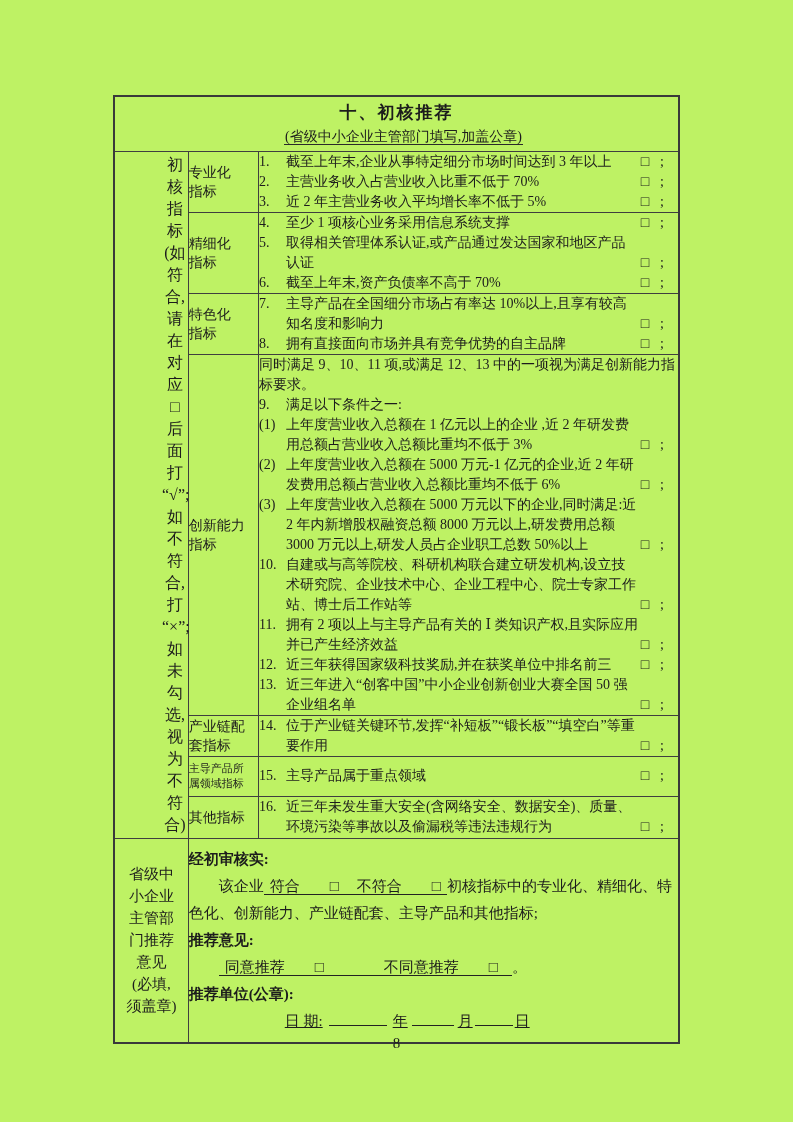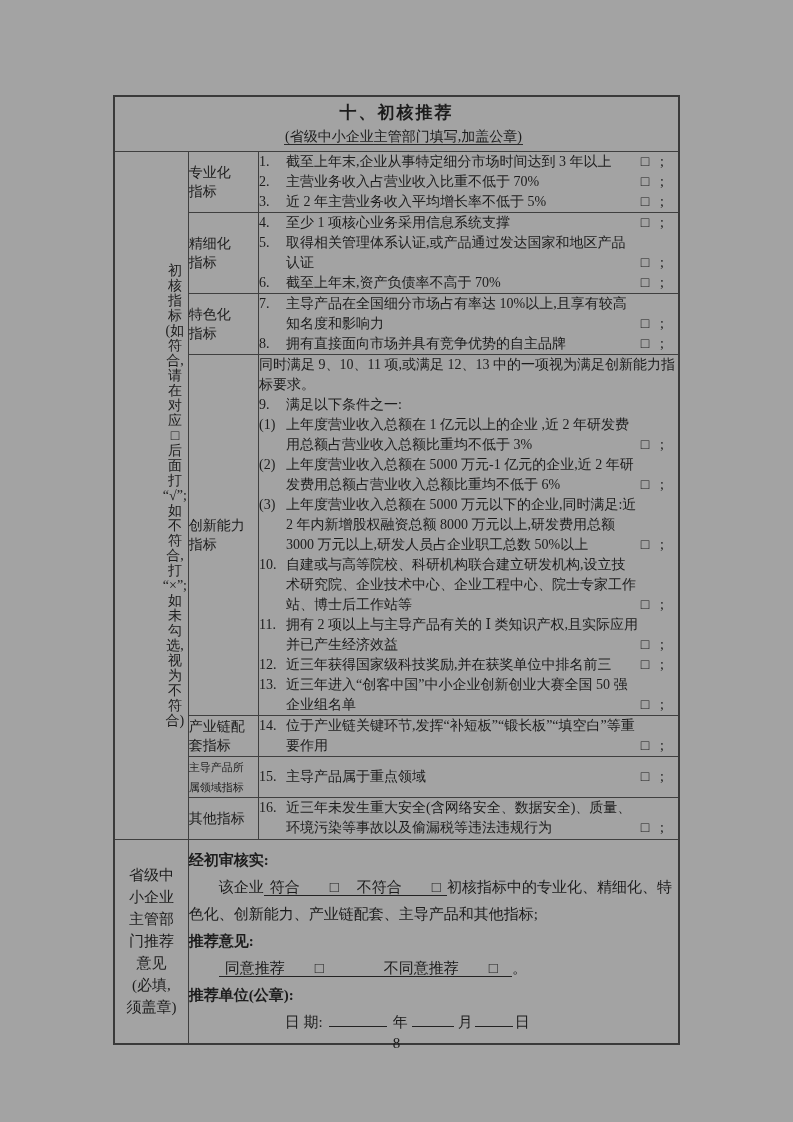--- a/index.html
+++ b/index.html
@@ -2,43 +2,43 @@
 <html lang="zh"><head>
 <meta charset="utf-8">
 <style>
   html,body{margin:0;padding:0;background:#ffffff;}
   body{
     width:793px;height:1122px;
     font-family:"Liberation Serif","DejaVu Serif",serif;
     color:#1c1c1c;
     -webkit-font-smoothing:antialiased;
   }
-  .sheet{position:relative;width:793px;height:1122px;background:#a3a3a3;overflow:hidden;}
+  .sheet{position:relative;width:793px;height:1122px;background:#bef264;overflow:hidden;}
 
   table.form{
     position:absolute;left:113px;top:95px;
     width:567px;border-collapse:collapse;table-layout:fixed;
     border:2px solid #3a3a3a;
   }
   table.form td{border:1px solid #3f3f3f;vertical-align:middle;padding:0;}
 
   
   td.title-cell{text-align:center;padding:3px 0 2px;}
   .title{font-size:17px;font-weight:bold;letter-spacing:2px;line-height:26px;}
   .subtitle{font-size:14px;line-height:21px;padding-left:14px;}
   .subtitle .u{border-bottom:1px solid #2a2a2a;padding:0 1px;}
 
   
   td.lh-cell{text-align:center;}
-  .lh{font-size:14px;line-height:15px;white-space:pre-line;padding-left:47px;}
+  .lh{font-size:16px;line-height:22px;white-space:pre-line;padding-left:47px;}
 
   
   td.cat-cell{text-align:left;}
   .cat{font-size:14px;line-height:19px;white-space:pre-line;}
-  .cat.small{font-size:11px;line-height:20px;}
+  .cat.small{font-size:11px;line-height:15px;}
 
   
   td.content-cell{vertical-align:middle;padding:3px 0 3px 5px;font-size:14px;line-height:20px;}
   .item{display:flex;align-items:flex-end;}
   .itext{flex:1 1 auto;padding-left:27px;text-indent:-27px;min-width:0;}
   .inum{display:inline-block;min-width:27px;text-indent:0;}
   .isuffix{flex:0 0 auto;padding:0 14px 0 2px;white-space:nowrap;}
   .cbox{display:inline-block;}
   .semi{display:inline-block;margin-left:11px;}
   .plain{padding-left:0;}
@@ -53,21 +53,21 @@
   td.flabel-cell{text-align:center;}
   .flabel{font-size:15px;line-height:22px;white-space:pre-line;}
   td.fcontent-cell{vertical-align:top;padding:8px 8px 4px 8px;font-size:15px;line-height:27px;}
   .bold{font-weight:bold;}
   .indent2{text-indent:2em;font-family:Liberation Serif, serif;}
   .ul{border-bottom:1px solid #222;}
   .ul-pad{padding:0 6px;}
   .gap18{display:inline-block;width:18px;}
   .gap60{display:inline-block;width:60px;}
   .gap8{display:inline-block;width:8px;}
-  .dateline{padding-left:96px;}
+  .dateline{padding-left:96px;text-decoration:underline;}
   .fill{display:inline-block;border-bottom:1px solid #222;height:15px;vertical-align:baseline;}
   .w58{width:58px;margin:0 6px;}
   .w42{width:42px;margin:0 4px;}
   .w38{width:38px;margin:0 2px;}
 
   .page-num{position:absolute;left:0;top:1035px;width:793px;text-align:center;font-size:15px;}
 </style>
 </head>
 <body>
 

